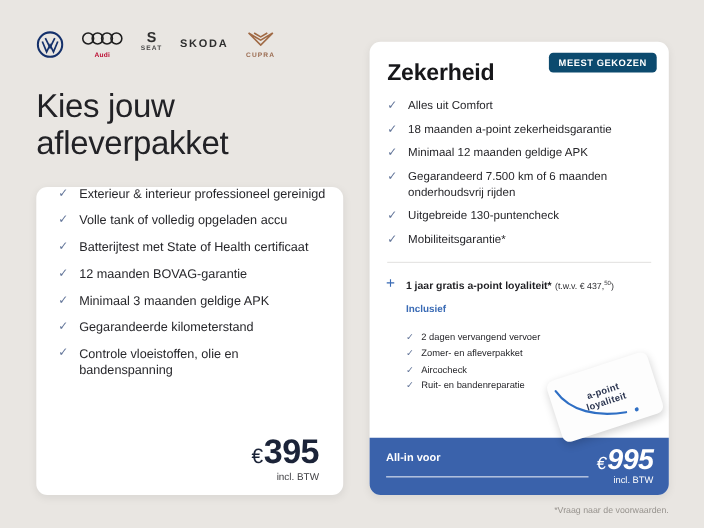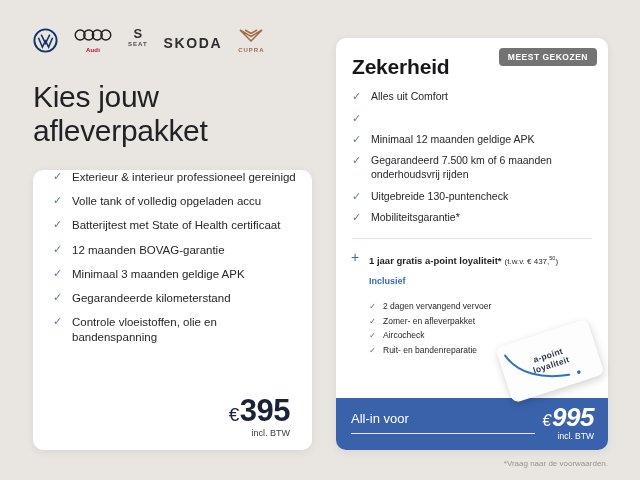--- a/index.html
+++ b/index.html
@@ -11,21 +11,21 @@
     color:#1d1d1f;
   }
   .canvas{position:relative;width:640px;height:480px;background:#e9e6e2;}
 
   
   .logos{position:absolute;left:33px;top:28px;display:flex;align-items:flex-start;gap:16px;}
   .logo{display:flex;flex-direction:column;align-items:center;gap:1px;}
   .logo .sub{font-size:6px;font-weight:700;letter-spacing:1px;color:#4a4a4a;}
   .logo .sub-red{color:#bb0a30;letter-spacing:.2px;font-weight:700;font-size:6px;}
   .logo .sub-copper{color:#9a6a4f;}
-  .skoda-word{font-size:14px;font-weight:700;letter-spacing:1.6px;color:#2e2e2e;margin-top:7px;}
+  .skoda-word{font-size:10px;font-weight:700;letter-spacing:1.6px;color:#2e2e2e;margin-top:7px;}
   .seat-s{font-size:13px;font-weight:800;color:#2e2e2e;line-height:12px;}
 
   
   .heading{
     position:absolute;left:33px;top:80px;width:250px;
     font-size:30px;line-height:1.14;font-weight:400;
     letter-spacing:-.3px;color:#222226;
   }
 
   
@@ -48,21 +48,21 @@
 
   .price-block{position:absolute;right:22px;bottom:12px;text-align:right;}
   .price-line{color:#1b2338;font-weight:600;letter-spacing:-.5px;line-height:1;}
   .price-line .cur{font-size:19px;font-weight:500;margin-right:1px;}
   .price-line .val{font-size:31px;margin-top:35px;}
   .price-suffix{font-size:9px;color:#3c3c40;margin-top:2px;}
 
   
   .badge{
     position:absolute;top:10px;right:11px;
-    background:#737373;color:#fff;
+    background:#0c4a6e;color:#fff;
     font-size:8.5px;font-weight:700;letter-spacing:.5px;
     padding:4px 9px;border-radius:4px;
   }
 
   .divider{border:0;border-top:1px solid #e4e3e1;margin:13px 16px 11px 16px;}
 
   
   .bonus-row{display:flex;align-items:flex-start;gap:6px;margin:0 8px 0 15px;white-space:nowrap;}
   .plus{color:#3a6bb5;font-size:14px;font-weight:500;line-height:1;flex:0 0 12px;}
   .bonus-title{font-size:9.5px;font-weight:700;color:#1f1f23;}
@@ -84,21 +84,21 @@
   .loyalty-card svg{position:absolute;left:0;top:0;}
   .loyalty-text{position:relative;text-align:center;color:#2b3550;line-height:1.15;}
   .loyalty-text .l1{font-size:8.5px;font-weight:700;letter-spacing:.3px;}
   .loyalty-text .l2{font-size:8.5px;font-weight:600;letter-spacing:.3px;}
 
   
   .zfooter{
     position:absolute;left:0;right:0;bottom:0;height:52px;
     background:#3a62ab;border-radius:0 0 10px 10px;z-index:2;
   }
-  .zfooter .flabel{position:absolute;left:15px;top:13px;color:#fff;font-size:13px;font-weight:400;text-align:right;}
+  .zfooter .flabel{position:absolute;left:15px;top:13px;color:#fff;font-size:10px;font-weight:700;text-align:right;}
   .zfooter .fline{position:absolute;left:15px;right:73px;top:35px;height:1px;background:rgba(255,255,255,.85);}
   .zfooter .fprice{position:absolute;right:14px;top:6px;text-align:right;color:#fff;line-height:1;font-style:italic;}
   .zfooter .fprice .cur{font-size:16px;font-weight:500;margin-right:1px;}
   .zfooter .fprice .val{font-size:26px;font-weight:700;letter-spacing:-.5px;}
   .zfooter .fsuffix{position:absolute;right:14px;top:33px;color:#fff;font-size:8.5px;}
 
   .footnote{
     position:absolute;right:32px;top:459px;
     font-size:8px;color:#97938e;
   }
@@ -193,20 +193,21 @@
   <div class="card card-zekerheid">
     <div class="badge">MEEST GEKOZEN</div>
     <div class="card-title">Zekerheid</div>
 
     <div class="feat bold">
       <span class="check">✓</span>
       <span class="feat-text">Alles uit Comfort</span>
     </div>
     <div class="feat">
       <span class="check">✓</span>
+      <span class="feat-text">18 maanden a-point zekerheidsgarantie</span>
     </div>
     <div class="feat">
       <span class="check">✓</span>
       <span class="feat-text">Minimaal 12 maanden geldige APK</span>
     </div>
     <div class="feat">
       <span class="check">✓</span>
       <span class="feat-text">Gegarandeerd 7.500 km of 6 maanden onderhoudsvrij rijden</span>
     </div>
     <div class="feat">

